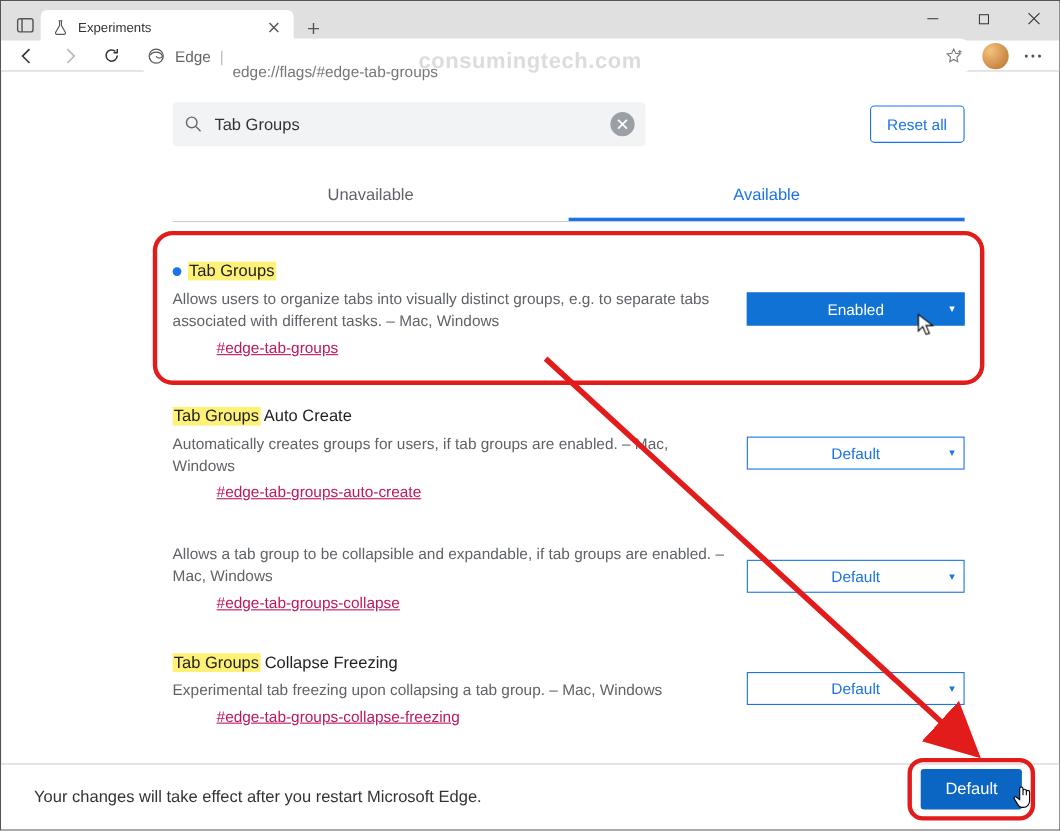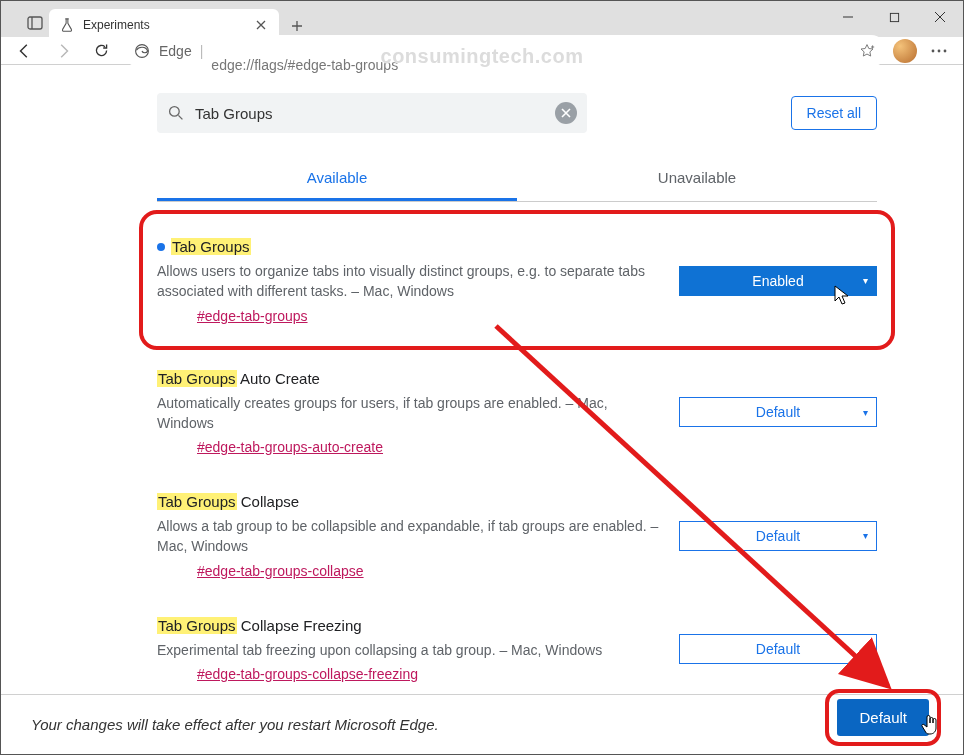--- a/index.html
+++ b/index.html
@@ -1,20 +1,20 @@
 <!DOCTYPE html>
 <html><head>
 <meta charset="utf-8">
 <style>
 * { margin: 0; padding: 0; box-sizing: border-box; }
 body { font-family: "Segoe UI", Arial, sans-serif; font-size: 14px; color: #333; background: #fff; width: 964px; height: 755px; overflow: hidden; position: relative; border: 1px solid #555; }
 
 
 .titlebar { height: 36px; background: #e0e0e0; display: flex; align-items: flex-start; }
-.titlebar-left { display: flex; align-items: center; padding: 4px 0 0 20px; }
+.titlebar-left { display: flex; align-items: center; padding: 4px 0 0 8px; }
 .tabs-icon { width: 28px; height: 28px; display:flex; align-items:center; justify-content:center; color:#555; }
 .tab { background: #fff; border-radius: 6px 6px 0 0; height: 32px; margin-top: 4px; display: flex; align-items: center; padding: 0 10px; min-width: 230px; gap: 8px; }
 .tab-flask { width:16px; height:16px; display:flex; align-items:center; justify-content:center; color:#555; }
 .tab-title { font-size: 12px; color: #333; flex: 1; }
 .tab-close { width: 16px; height: 16px; display:flex; align-items:center; justify-content:center; color:#555; cursor:pointer; }
 .tab-add { width: 28px; height: 28px; display:flex; align-items:center; justify-content:center; color:#555; margin-left: 4px; margin-top: 6px; cursor:pointer; }
 .win-controls { margin-left: auto; display:flex; }
 .win-btn { width: 46px; height: 32px; display:flex; align-items:center; justify-content:center; color:#333; cursor:pointer; }
 
 
@@ -65,21 +65,21 @@
 .redbox-restart { position:absolute; border:4px solid #e21b1b; border-radius:14px; padding: 6px 8px; right: 22px; bottom: 8px; z-index:50; }
 
 
 .cursor-arrow { position:absolute; width:16px; height:22px; pointer-events:none; z-index:60; }
 .cursor-hand { position:absolute; width:18px; height:22px; pointer-events:none; z-index:60; }
 
 
 .big-arrow { position:absolute; pointer-events:none; z-index:40; }
 
 
-.footer { position:absolute; bottom:0; left:0; right:0; height:60px; border-top:1px solid #d0d0d0; background:#fff; display:flex; align-items:center; padding: 0 30px; font-style: italic; }
+.footer { position:absolute; bottom:0; left:0; right:0; height:60px; border-top:1px solid #d0d0d0; background:#fff; display:flex; align-items:center; padding: 0 30px; }
 .footer-text { font-size:15px; color:#333; }
 .restart-btn { margin-left:auto; background:#0a66c2; color:#fff; border:none; padding: 10px 22px; font-size:15px; border-radius:3px; cursor:pointer; }
 
 
 .content-wrap::-webkit-scrollbar { width:14px; }
 .content-wrap::-webkit-scrollbar-thumb { background:#ccc; }
 </style>
 </head>
 <body>
 
@@ -189,22 +189,22 @@
         <span class="search-clear">
           <svg width="10" height="10" viewBox="0 0 10 10">
               <path d="M1 1l8 8M9 1l-8 8" stroke="#fff" stroke-width="1.6"></path>
             </svg>
         </span>
       </div>
       <button class="reset-btn">Reset all</button>
     </div>
 
     <div class="tabs-bar">
+      <div class="flag-tab">Unavailable</div>
       <div class="flag-tab active">Available</div>
-      <div class="flag-tab">Unavailable</div>
     </div>
 
     <div class="redbox">
       <div class="flag">
         <div class="flag-body">
           <div class="flag-title">
             <span class="dot"></span>
             <span><span class="highlight">Tab Groups</span><span></span></span>
           </div>
           <div class="flag-desc">Allows users to organize tabs into visually distinct groups, e.g. to separate tabs associated with different tasks. – Mac, Windows</div>
@@ -230,23 +230,20 @@
         <a class="flag-hash">#edge-tab-groups-auto-create</a>
       </div>
       <div class="flag-select">
         <span>Default</span>
         <span class="chev">▾</span>
       </div>
     </div>
 
     <div class="flag">
       <div class="flag-body">
-        <div class="flag-title">
-          <span><span class="highlight">Tab Groups</span><span> Collapse</span></span>
-        </div>
         <div class="flag-desc">Allows a tab group to be collapsible and expandable, if tab groups are enabled. – Mac, Windows</div>
         <a class="flag-hash">#edge-tab-groups-collapse</a>
       </div>
       <div class="flag-select">
         <span>Default</span>
         <span class="chev">▾</span>
       </div>
     </div>
 
     <div class="flag">

